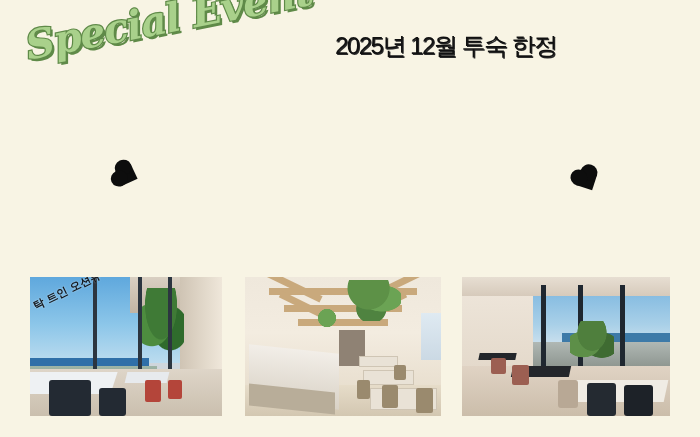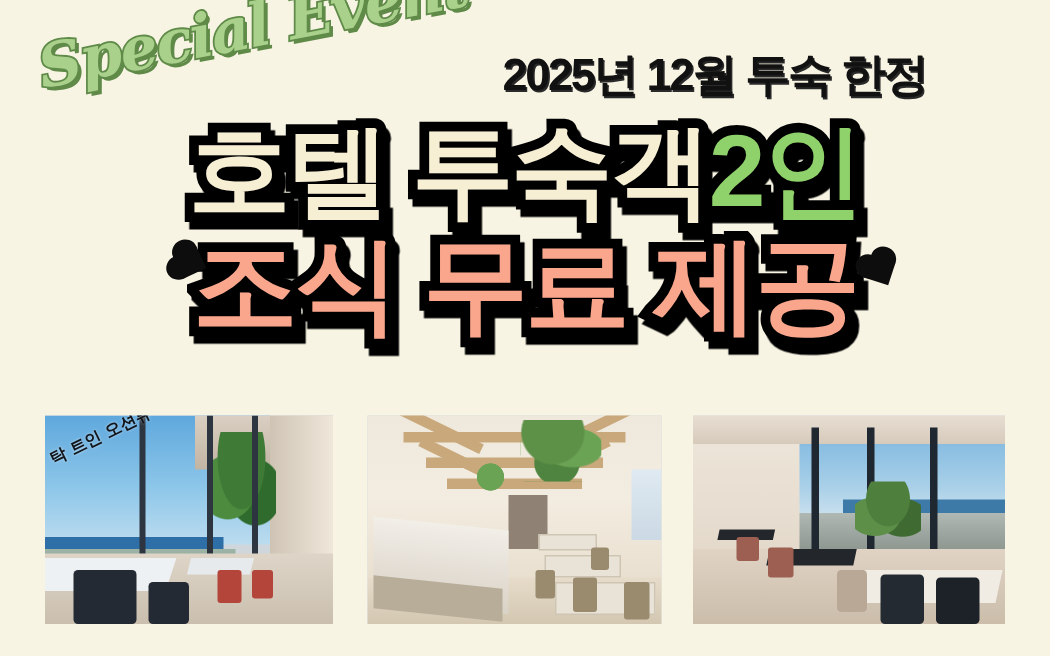--- a/index.html
+++ b/index.html
@@ -36,22 +36,22 @@
     white-space:nowrap;
     text-shadow:2px 3px 0 #5f8a48;
   }
 
   
   #date-line {
     position:absolute;
     left:335px;
     top:30px;
     font-family:"Liberation Sans", sans-serif;
-    font-weight:bold;
-    font-size:30px;
+    font-weight:normal;
+    font-size:24px;
     letter-spacing:-1.5px;
     color:#111111;
     white-space:nowrap;
     text-shadow:1px 1px 0 #2a2a2a;
   }
 
   
   #headline {
     position:absolute;
     left:0;
@@ -312,28 +312,20 @@
 </style>
 </head>
 <body>
 
 <div id="banner">
 
   <div id="special-event">Special Event</div>
 
   <div id="date-line">2025년 12월 투숙 한정</div>
 
-  <div id="headline">
-    <div id="headline-row-1" class="headline-row">
-      <span class="outline-word fill-cream">호텔 투숙객</span><span class="outline-word fill-green">2인</span>
-    </div>
-    <div id="headline-row-2" class="headline-row">
-      <span class="outline-word fill-salmon">조식 무료 제공</span>
-    </div>
-  </div>
 
   <span class="heart" id="heart-left"></span>
   <span class="heart" id="heart-right"></span>
 
   <div id="photo-strip">
 
     <div class="photo" id="photo-left">
       <div class="ph-inner">
         <div class="sky"></div>
         <div class="sea"></div>

